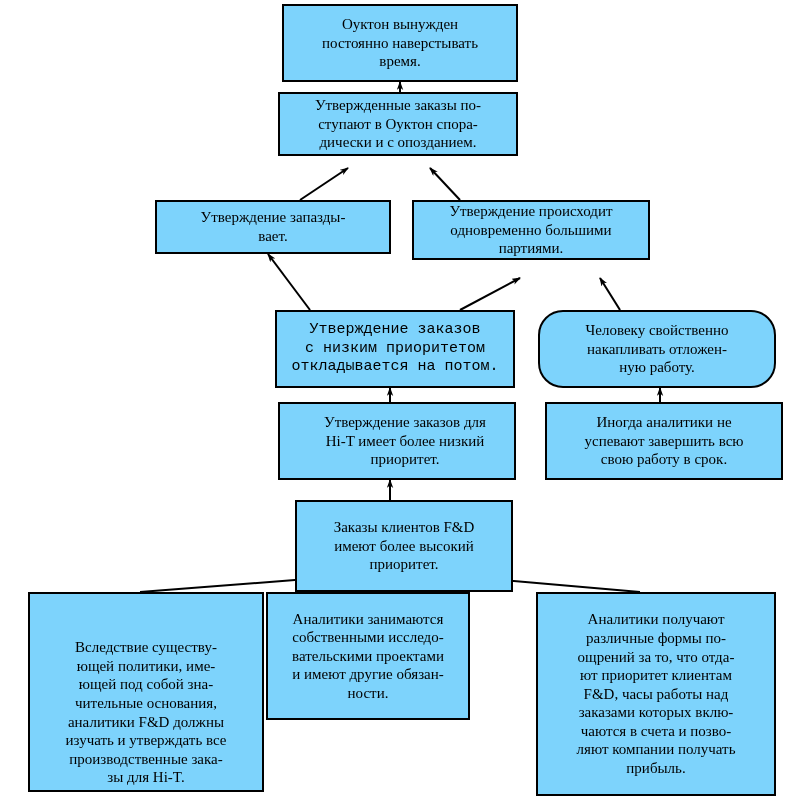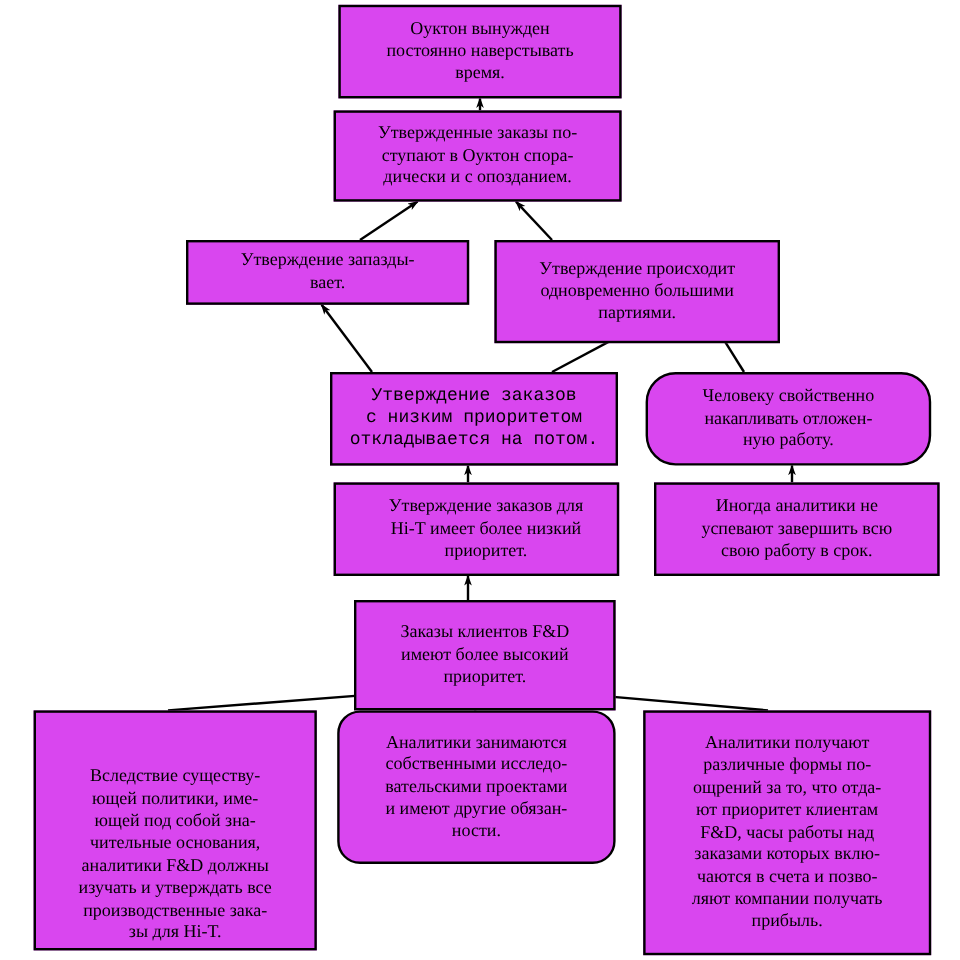--- a/index.html
+++ b/index.html
@@ -12,21 +12,21 @@
     width: 800px;
     height: 800px;
     background: #ffffff;
     font-family: "Liberation Serif", "DejaVu Serif", serif;
     overflow: hidden;
   }
   .node {
     position: absolute;
     box-sizing: border-box;
     border: 2px solid #000000;
-    background: #d946ef;
+    background: #7dd3fc;
     color: #000000;
     display: flex;
     align-items: center;
     justify-content: center;
     text-align: center;
     padding: 3px 5px;
     line-height: 1.24;
     font-size: 15px;
     z-index: 2;
   }
@@ -68,30 +68,30 @@
         <line x1="396" y1="592" x2="396" y2="578" marker-end="url(#arrow)"></line>
         <line x1="640" y1="592" x2="480" y2="578" marker-end="url(#arrow)"></line>
       </g>
   </svg>
   <div id="node-layer">
       <div class="node" style="left: 282px; top: 4px; width: 236px; height: 78px;">
         <span>Оуктон вынужден
 постоянно наверстывать
 время.</span>
       </div>
-      <div class="node" style="left: 278px; top: 92px; width: 240px; height: 76px; justify-content: flex-end;">
+      <div class="node" style="left: 278px; top: 92px; width: 240px; height: 64px; justify-content: flex-end;">
         <span>Утвержденные заказы по-
 ступают в Оуктон спора-
 дически и с опозданием.</span>
       </div>
       <div class="node" style="left: 155px; top: 200px; width: 236px; height: 54px;">
         <span>Утверждение запазды-
 вает.</span>
       </div>
-      <div class="node" style="left: 412px; top: 200px; width: 238px; height: 86px;">
+      <div class="node" style="left: 412px; top: 200px; width: 238px; height: 60px;">
         <span>Утверждение происходит
 одновременно большими
 партиями.</span>
       </div>
       <div class="node" style="left: 275px; top: 310px; width: 240px; height: 78px; font-family: Liberation Mono, monospace;">
         <span>Утверждение заказов
 с низким приоритетом
 откладывается на потом.</span>
       </div>
       <div class="node" style="left: 538px; top: 310px; width: 238px; height: 78px; border-radius: 25px;">
@@ -117,21 +117,21 @@
       <div class="node" style="left: 28px; top: 592px; width: 236px; height: 200px; align-items: flex-end;">
         <span>Вследствие существу-
 ющей политики, име-
 ющей под собой зна-
 чительные основания,
 аналитики F&amp;D должны
 изучать и утверждать все
 производственные зака-
 зы для Hi-T.</span>
       </div>
-      <div class="node" style="left: 281px; top: 592px; width: 232px; height: 128px; border-radius: 19px;">
+      <div class="node" style="left: 266px; top: 592px; width: 204px; height: 128px;">
         <span>Аналитики занимаются
 собственными исследо-
 вательскими проектами
 и имеют другие обязан-
 ности.</span>
       </div>
       <div class="node" style="left: 536px; top: 592px; width: 240px; height: 204px;">
         <span>Аналитики получают
 различные формы по-
 ощрений за то, что отда-

